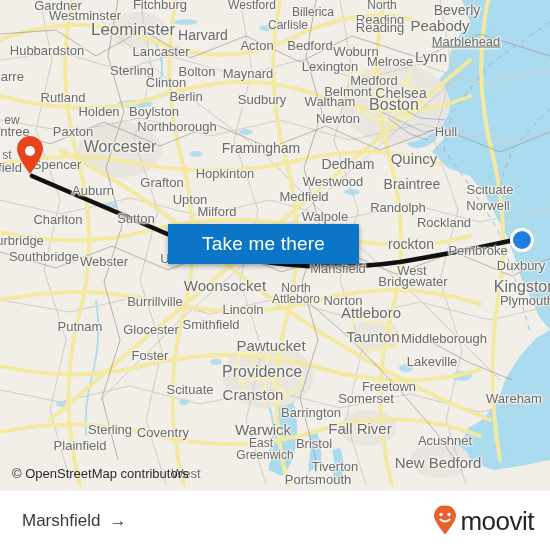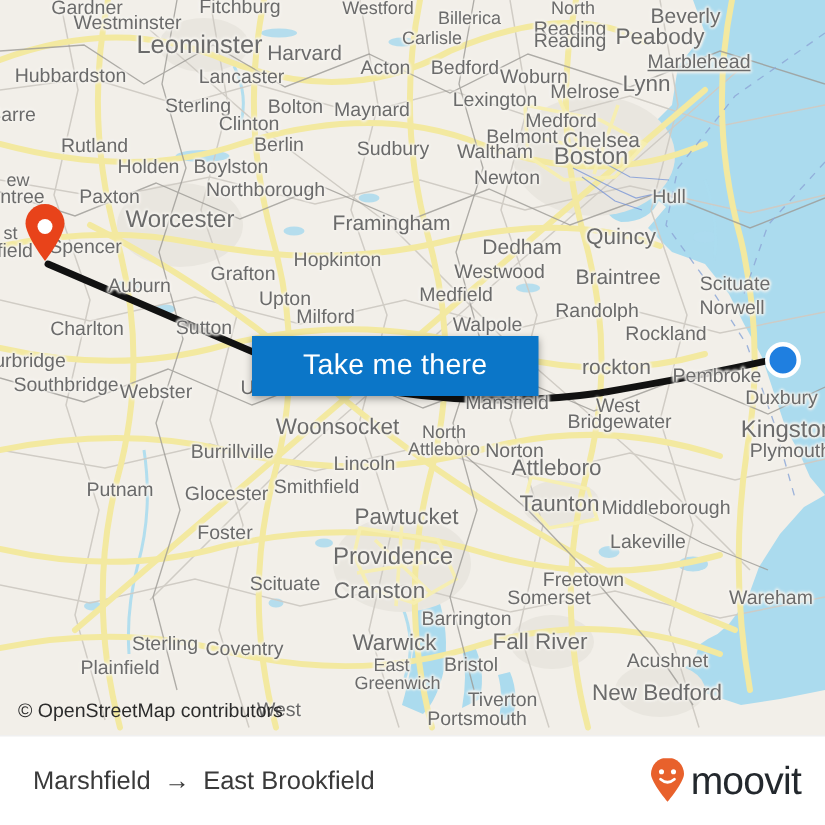--- a/index.html
+++ b/index.html
@@ -331,21 +331,20 @@
 
     <button class="cta">Take me there</button>
 
     <div class="attrib">© OpenStreetMap contributors</div>
   </div>
 
   <div class="footer">
     <div class="route-title">
       <span>Marshfield</span>
       <span class="arrow-ic">→</span>
-      <span>East Brookfield</span>
     </div>
 
     <div class="brand">
       <svg width="26" height="30" viewBox="0 0 26 30">
         <path d="M13,29 C13,29 24,16 24,10.5 A11,11 0 1,0 2,10.5 C2,16 13,29 13,29 Z" fill="#e8612c"></path>
         <circle cx="9" cy="9" r="1.7" fill="#ffffff"></circle>
         <circle cx="17" cy="9" r="1.7" fill="#ffffff"></circle>
         <path d="M8.4,14 q4.6,4 9.2,0" stroke="#ffffff" stroke-width="1.9" fill="none" stroke-linecap="round"></path>
       </svg>
       <span class="brand-word">moovit</span>

